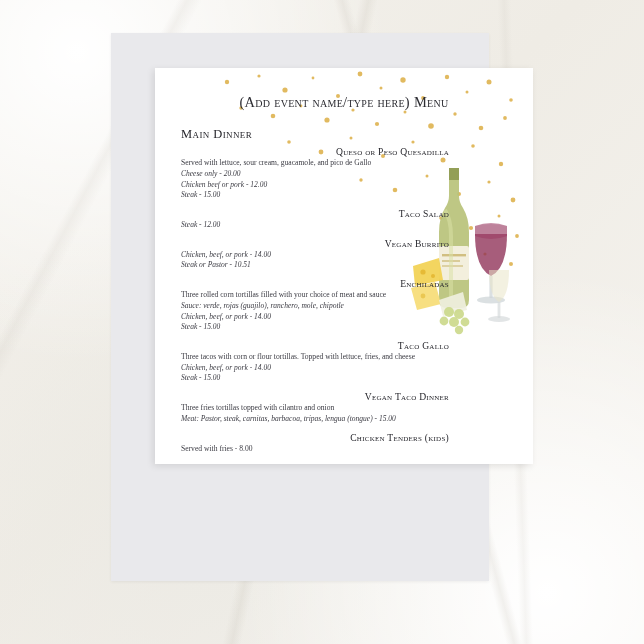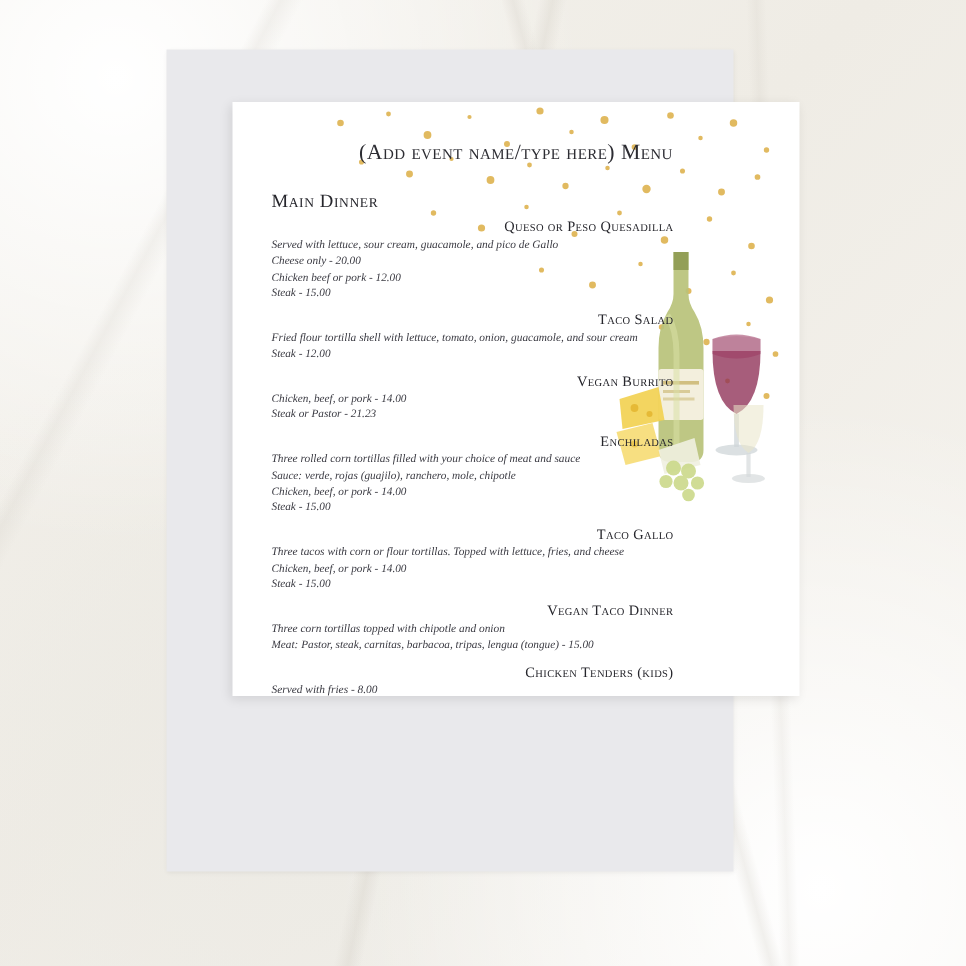--- a/index.html
+++ b/index.html
@@ -107,21 +107,20 @@
     font-size: 9.6px;
     color: #26262c;
     font-variant: small-caps;
     letter-spacing: 0.25px;
     margin: 0 0 1px 0;
     text-align: right;
   }
 
   .item-desc {
     font-size: 7.6px;
-    font-style: italic;
     color: #3a3a42;
     margin: 0 0 1px 0;
     line-height: 1.32;
   }
 
   .item-price {
     font-size: 7.5px;
     font-style: italic;
     color: #3a3a42;
     margin: 0;
@@ -255,48 +254,47 @@
       <div class="item">
         <div class="item-name">Queso or Peso Quesadilla</div>
         <div class="item-desc">Served with lettuce, sour cream, guacamole, and pico de Gallo</div>
         <div class="item-price">Cheese only - 20.00</div>
         <div class="item-price">Chicken beef or pork - 12.00</div>
         <div class="item-price">Steak - 15.00</div>
       </div>
 
       <div class="item">
         <div class="item-name">Taco Salad</div>
-        <div class="item-desc">Fried flour tortilla shell with lettuce, tomato, onion, guacamole, and sour cream</div>
         <div class="item-price">Steak - 12.00</div>
       </div>
 
       <div class="item">
         <div class="item-name">Vegan Burrito</div>
         <div class="item-price">Chicken, beef, or pork - 14.00</div>
-        <div class="item-price">Steak or Pastor - 21.23</div>
+        <div class="item-price">Steak or Pastor - 10.51</div>
       </div>
 
       <div class="item">
         <div class="item-name">Enchiladas</div>
         <div class="item-desc">Three rolled corn tortillas filled with your choice of meat and sauce</div>
         <div class="item-price">Sauce: verde, rojas (guajilo), ranchero, mole, chipotle</div>
         <div class="item-price">Chicken, beef, or pork - 14.00</div>
         <div class="item-price">Steak - 15.00</div>
       </div>
 
       <div class="item">
         <div class="item-name">Taco Gallo</div>
         <div class="item-desc">Three tacos with corn or flour tortillas. Topped with lettuce, fries, and cheese</div>
         <div class="item-price">Chicken, beef, or pork - 14.00</div>
         <div class="item-price">Steak - 15.00</div>
       </div>
 
       <div class="item">
         <div class="item-name">Vegan Taco Dinner</div>
-        <div class="item-desc">Three corn tortillas topped with chipotle and onion</div>
+        <div class="item-desc">Three fries tortillas topped with cilantro and onion</div>
         <div class="item-price">Meat: Pastor, steak, carnitas, barbacoa, tripas, lengua (tongue) - 15.00</div>
       </div>
 
       <div class="item">
         <div class="item-name">Chicken Tenders (kids)</div>
         <div class="item-desc">Served with fries - 8.00</div>
       </div>
 
     </div>
   </div>

